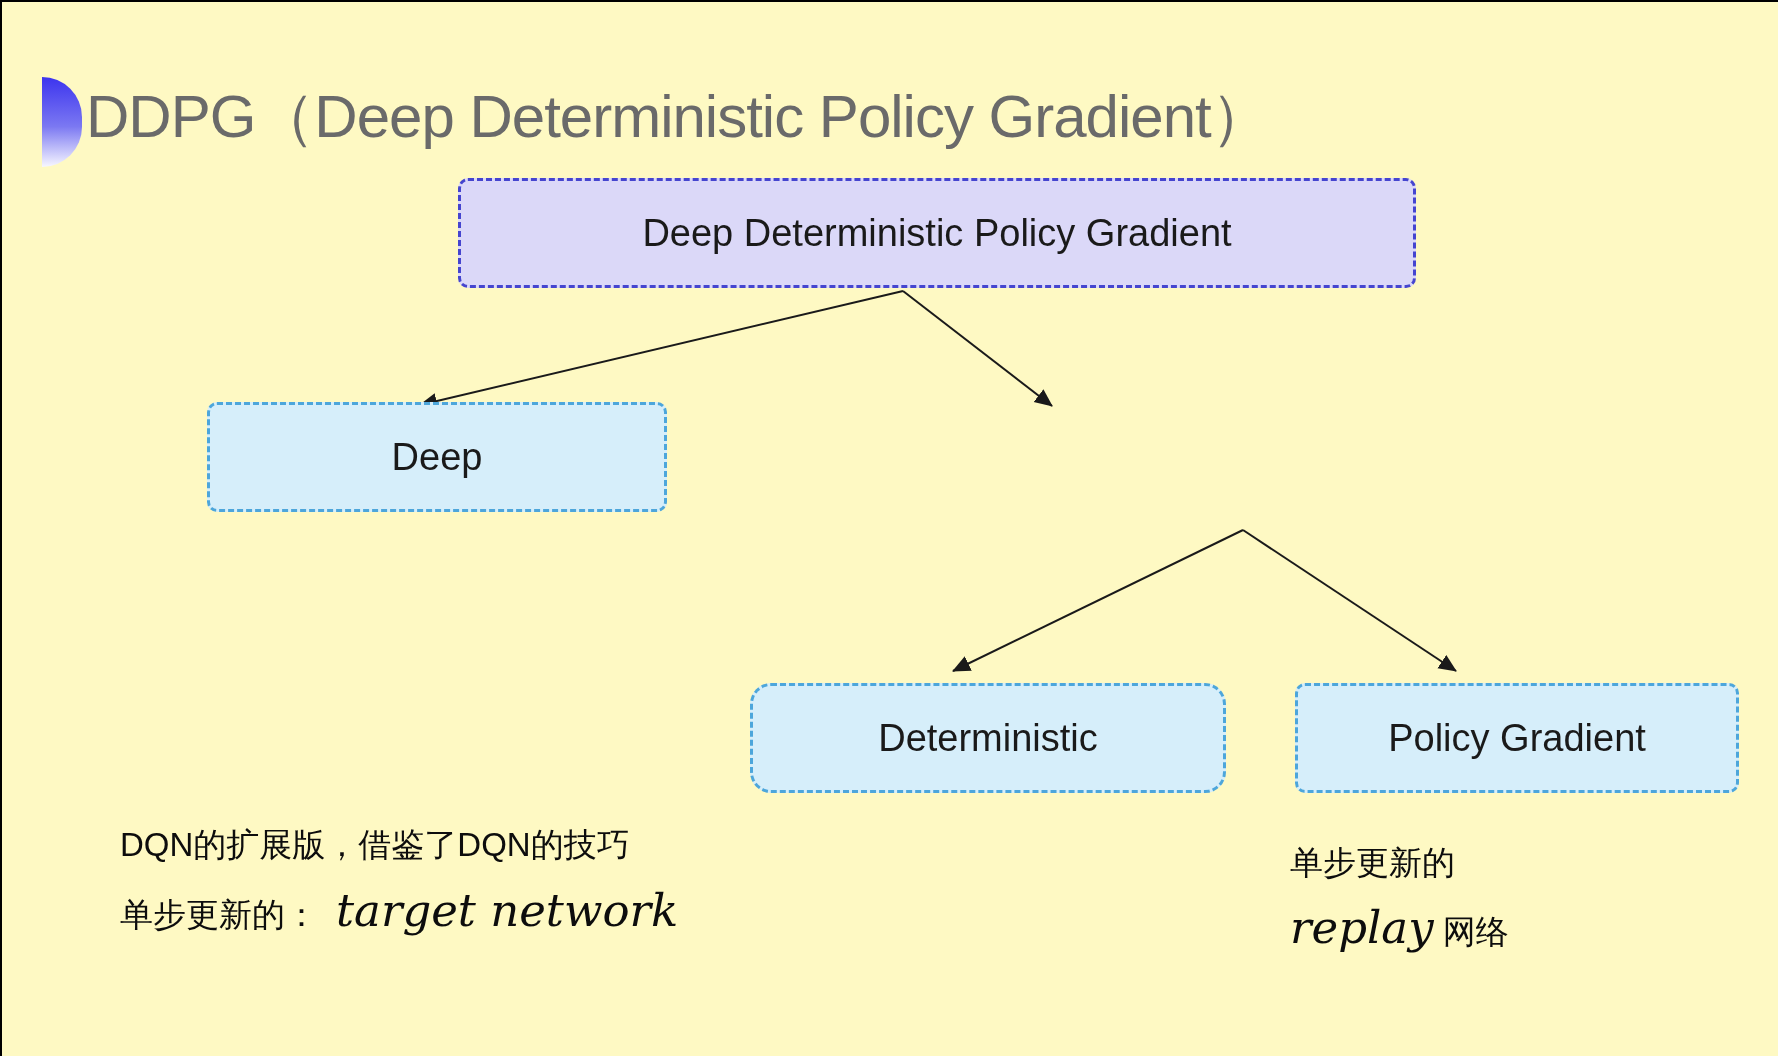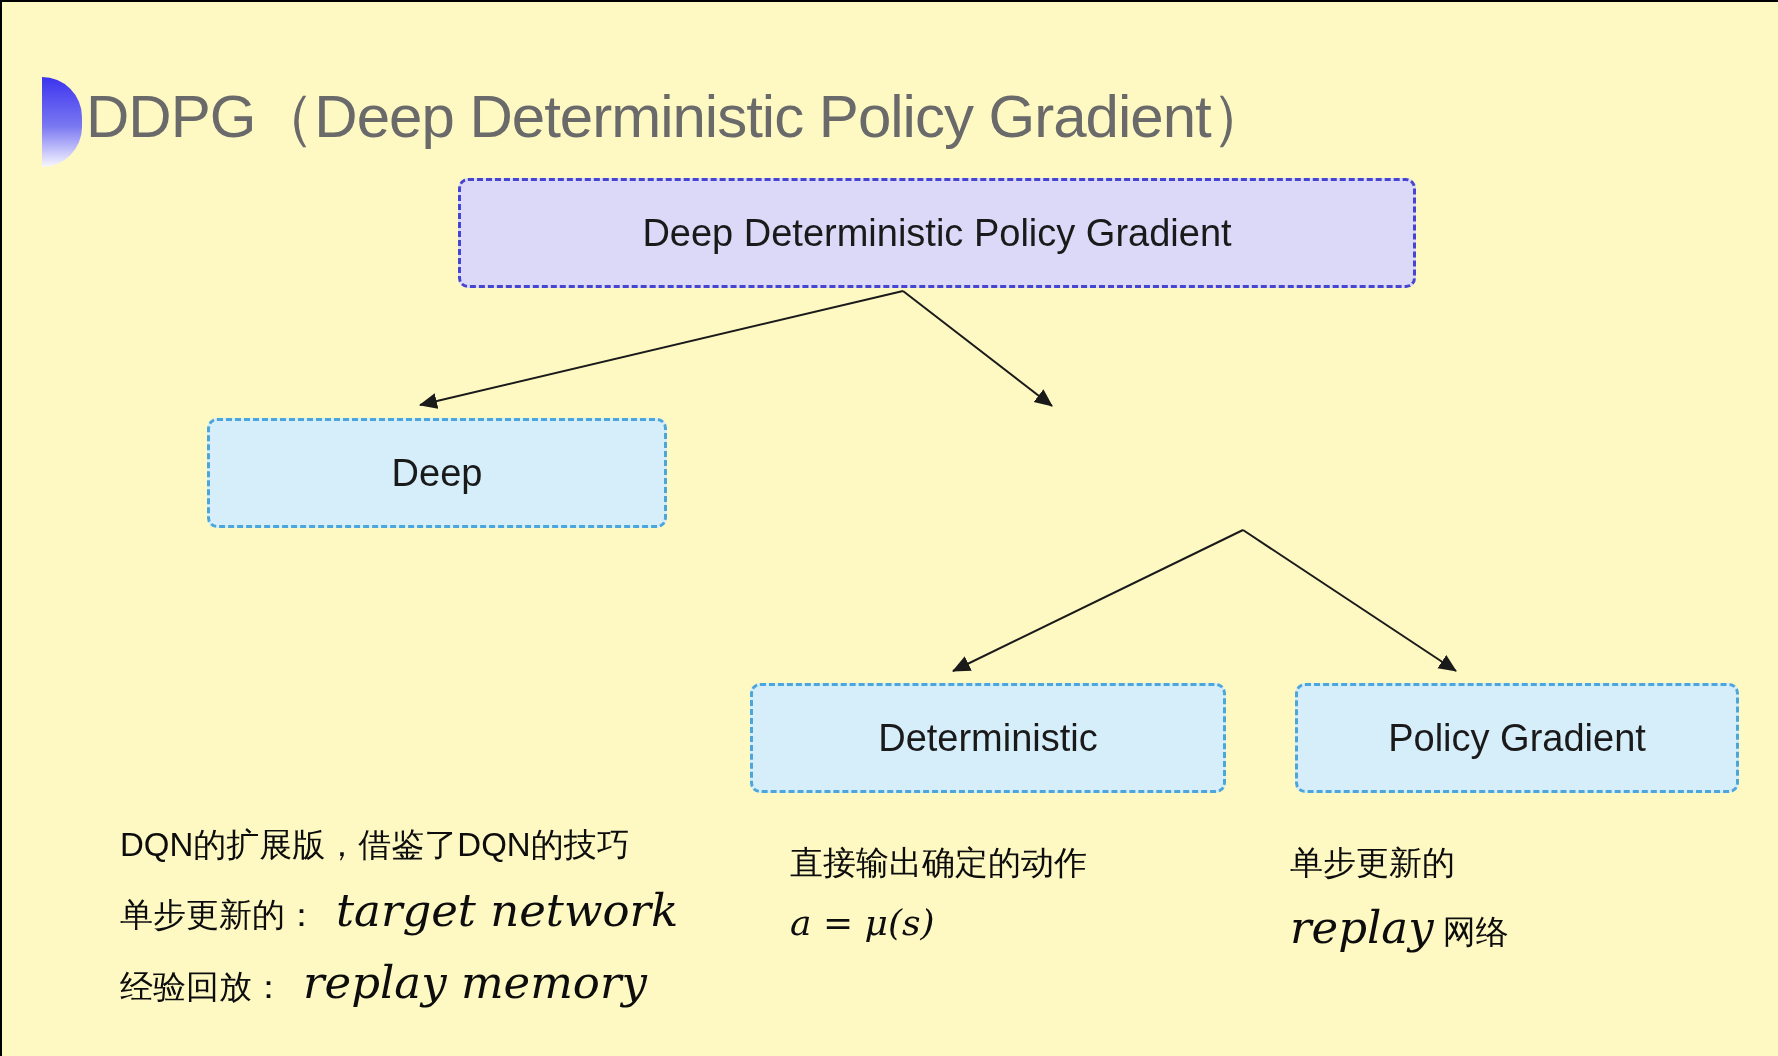--- a/index.html
+++ b/index.html
@@ -38,23 +38,23 @@
   }
   .node.purple{
     background:var(--purple-fill,#dbd8f8);
     border:3px dashed var(--purple-border,#4545cf);
   }
   .node.cyan{
     background:var(--cyan-fill,#d6eefa);
     border:3px dashed var(--cyan-border,#4da6db);
   }
   .node-root{left:424px;top:178px;width:952px;height:104px;}
-  .node-deep{left:173px;top:418px;width:454px;height:104px;}
+  .node-deep{left:173px;top:402px;width:454px;height:104px;}
   .node-dpg{left:835px;top:417px;width:807px;height:104px;}
-  .node-det{left:716px;top:683px;width:470px;height:104px;}
+  .node-det{left:716px;top:683px;width:470px;height:104px;border-radius:21px;}
   .node-pg{left:1261px;top:683px;width:438px;height:104px;}
 
   .arrows{position:absolute;left:0;top:0;width:1778px;height:1056px;pointer-events:none;}
 
   
   .note{position:absolute;text-align:left;color:#0d0d0d;}
   .note-left{left:120px;top:828px;width:520px;}
   .note-mid{left:790px;top:846px;width:400px;}
   .note-right{left:1290px;top:846px;width:405px;}
   .note-line{font-size:33px;line-height:1.0;margin-bottom:26px;white-space:nowrap;}
@@ -104,31 +104,22 @@
 
   <div class="node cyan node-pg">
     <span>Policy Gradient</span>
   </div>
 
   <div class="note note-left">
     <div class="note-line">DQN的扩展版，借鉴了DQN的技巧</div>
     <div class="note-line">
       <span>单步更新的：</span><span class="pair-gap"></span><span class="serif-italic">target network</span>
     </div>
-    <div class="note-line">
-      <span>经验回放：</span><span class="pair-gap"></span><span class="serif-italic">replay memory</span>
-    </div>
   </div>
 
-  <div class="note note-mid">
-    <div class="note-line">直接输出确定的动作</div>
-    <div class="note-line">
-      <span class="serif-italic formula">a = μ(s)</span>
-    </div>
-  </div>
 
   <div class="note note-right">
     <div class="note-line">单步更新的</div>
     <div class="note-line">
       <span class="serif-italic">replay</span>
       <span>网络</span>
     </div>
   </div>
 </div>
 

